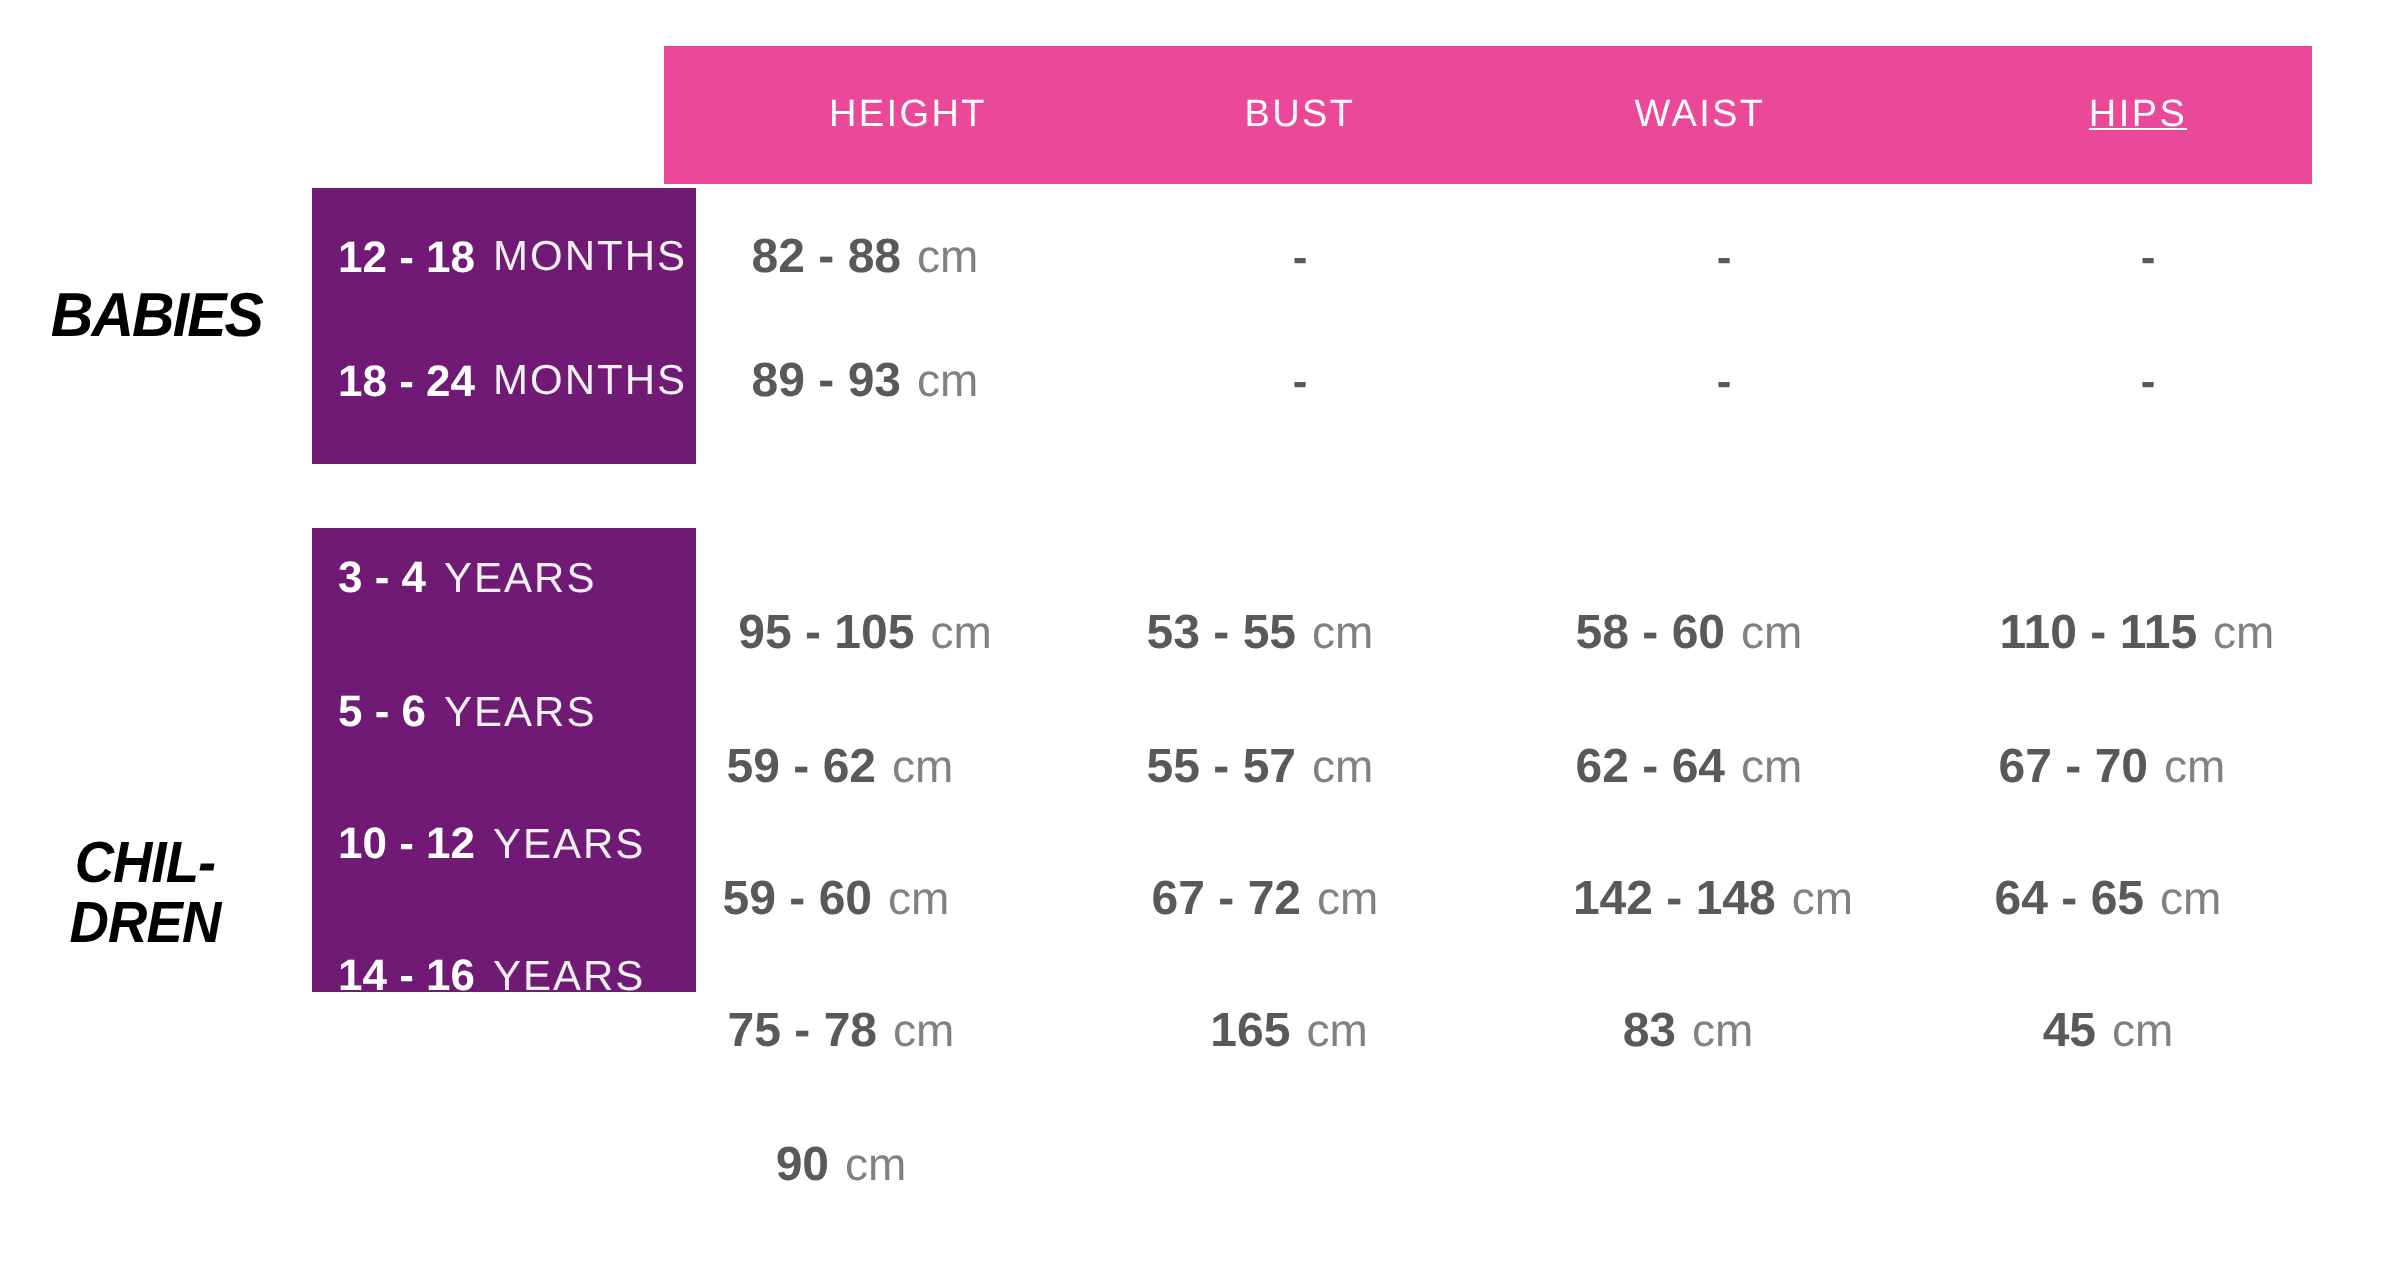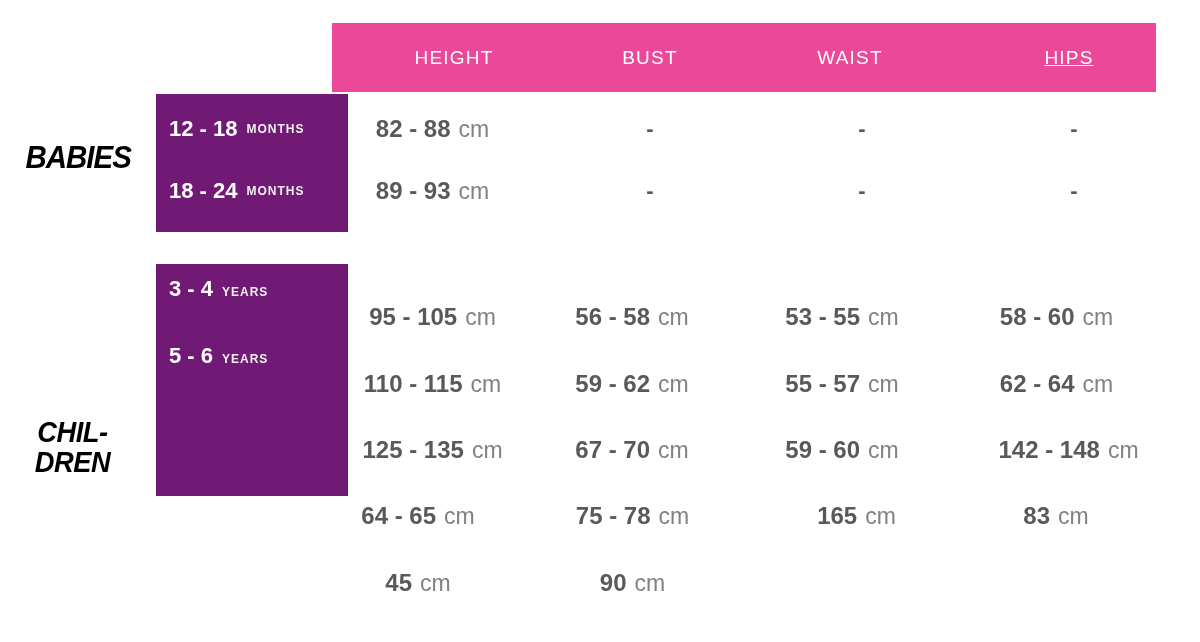--- a/index.html
+++ b/index.html
@@ -28,21 +28,21 @@
   }
   .babies-box   { top:94px;  height:138px; padding-top:4px;
                   display:grid; grid-template-rows:62px 62px; }
   .children-box { top:264px; height:232px;
                   display:grid; grid-template-rows:repeat(5,66.4px); }
   .label-row {
     display:flex; align-items:center; padding-left:13px; white-space:nowrap;
   }
   .children-box .label-row > span { position:relative; top:-8px; }
   .label-num  { color:#fff; font-size:22px; font-weight:700; }
-  .label-unit { color:#f0f0f0; font-size:12px; font-weight:700;
+  .label-unit { color:#f0f0f0; font-size:21px; font-weight:400;
                 letter-spacing:1px; margin-left:9px; }
 
   
   .values {
     position:absolute; left:332px; width:848px;
     display:grid; grid-template-columns:repeat(4,212px);
   }
   .babies-values   { top:94px;  height:138px; padding-top:4px;
                      grid-template-rows:62px 62px; }
   .children-values { top:280px; height:332px;
@@ -135,29 +135,32 @@
     </div>
   </div>
 
   <div class="label-box children-box">
     <div class="label-row">
       <span><span class="label-num">3 - 4</span><span class="label-unit">YEARS</span></span>
     </div>
     <div class="label-row">
       <span><span class="label-num">5 - 6</span><span class="label-unit">YEARS</span></span>
     </div>
+    <div class="label-row">
+      <span><span class="label-num">10 - 12</span><span class="label-unit">YEARS</span></span>
+    </div>
+    <div class="label-row">
+      <span><span class="label-num">14 - 16</span><span class="label-unit">YEARS</span></span>
+    </div>
   </div>
 
   <div class="values children-values">
 
     <div class="cell c0">
       <span><span class="val-num">95 - 105</span><span class="val-unit">cm</span></span>
-    </div>
-    <div class="cell c1">
-      <span><span class="val-num">56 - 58</span><span class="val-unit">cm</span></span>
     </div>
     <div class="cell c2">
       <span><span class="val-num">53 - 55</span><span class="val-unit">cm</span></span>
     </div>
     <div class="cell c3">
       <span><span class="val-num">58 - 60</span><span class="val-unit">cm</span></span>
     </div>
 
     <div class="cell c0">
       <span><span class="val-num">110 - 115</span><span class="val-unit">cm</span></span>
@@ -165,29 +168,29 @@
     <div class="cell c1">
       <span><span class="val-num">59 - 62</span><span class="val-unit">cm</span></span>
     </div>
     <div class="cell c2">
       <span><span class="val-num">55 - 57</span><span class="val-unit">cm</span></span>
     </div>
     <div class="cell c3">
       <span><span class="val-num">62 - 64</span><span class="val-unit">cm</span></span>
     </div>
 
-    <div class="cell c0">
-      <span><span class="val-num">125 - 135</span><span class="val-unit">cm</span></span>
-    </div>
     <div class="cell c1">
       <span><span class="val-num">67 - 70</span><span class="val-unit">cm</span></span>
     </div>
     <div class="cell c2">
       <span><span class="val-num">59 - 60</span><span class="val-unit">cm</span></span>
     </div>
+    <div class="cell c3">
+      <span><span class="val-num">67 - 72</span><span class="val-unit">cm</span></span>
+    </div>
 
     <div class="cell c0">
       <span><span class="val-num">142 - 148</span><span class="val-unit">cm</span></span>
     </div>
     <div class="cell c2">
       <span><span class="val-num">64 - 65</span><span class="val-unit">cm</span></span>
     </div>
     <div class="cell c3">
       <span><span class="val-num">75 - 78</span><span class="val-unit">cm</span></span>
     </div>

